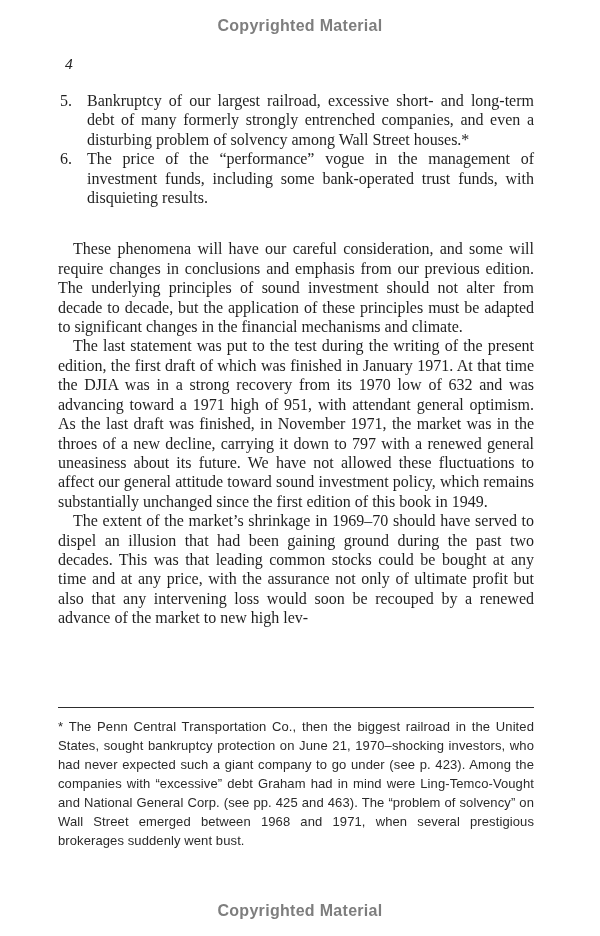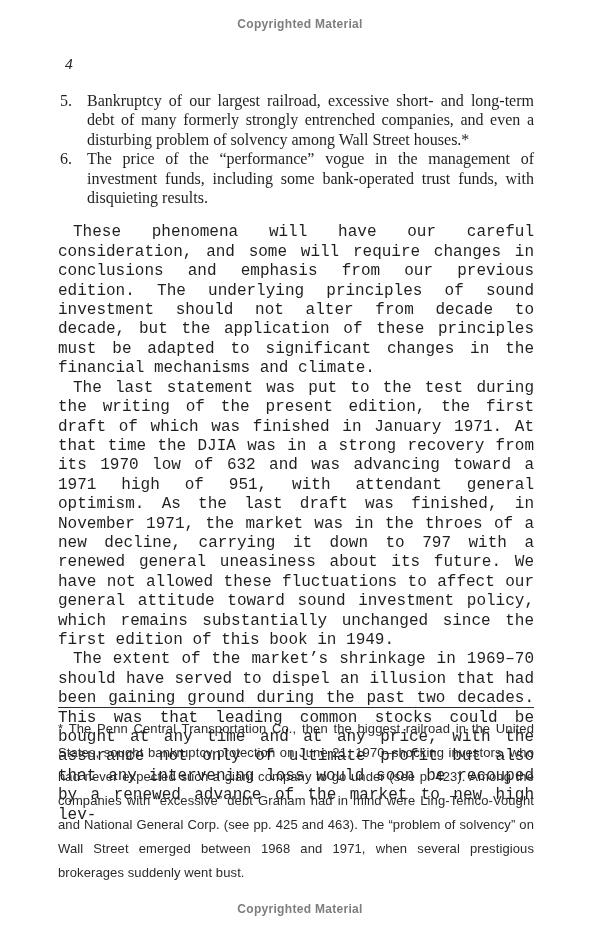--- a/index.html
+++ b/index.html
@@ -12,21 +12,21 @@
     background: #ffffff;
     overflow: hidden;
   }
   .copyright {
     position: absolute;
     left: 0;
     width: 100%;
     text-align: center;
     font-family: "Liberation Sans", sans-serif;
     font-weight: bold;
-    font-size: 12px;
+    font-size: 16px;
     letter-spacing: 0.3px;
     color: #7e7e7e;
   }
   .copyright.top { top: 17px; }
   .copyright.bottom { top: 902px; }
 
   .running-header {
     position: absolute;
     top: 55px;
     left: 58px;
@@ -62,42 +62,42 @@
     text-align: justify;
   }
   .list-item { display: flex; }
   .li-num {
     flex: 0 0 29px;
     text-align: left;
     padding-left: 2px;
   }
   .li-text { flex: 1 1 auto; text-align: justify; }
 
-  .body-paragraphs { margin-top: 16px; font-family: Liberation Mono, monospace; }
+  .body-paragraphs { margin-top: 32px; }
   .body-paragraphs p {
     text-indent: 15px;
     text-align: justify;
   }
 
   .footnote-rule {
     position: absolute;
     top: 707px;
     left: 58px;
     width: 476px;
     border: none;
     border-top: 1.5px solid #2d2d2d;
   }
   .footnote {
     position: absolute;
     top: 717px;
     left: 58px;
     width: 476px;
     font-family: "Liberation Sans", sans-serif;
     font-size: 13px;
-    line-height: 24px;
+    line-height: 19px;
     letter-spacing: 0.1px;
     color: #2a2a2a;
     text-align: justify;
   }
 </style>
 </head>
 <body>
 
 <div class="page">
 

